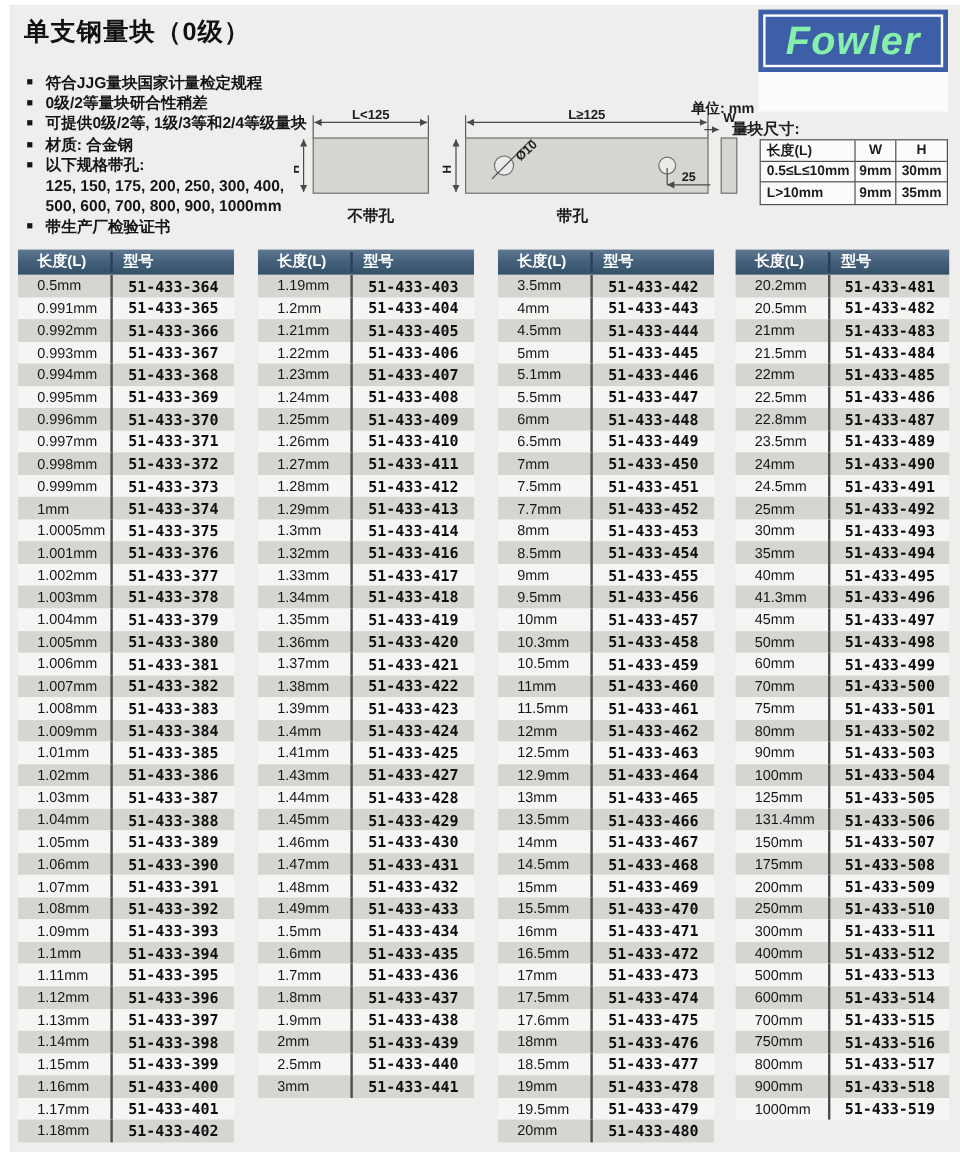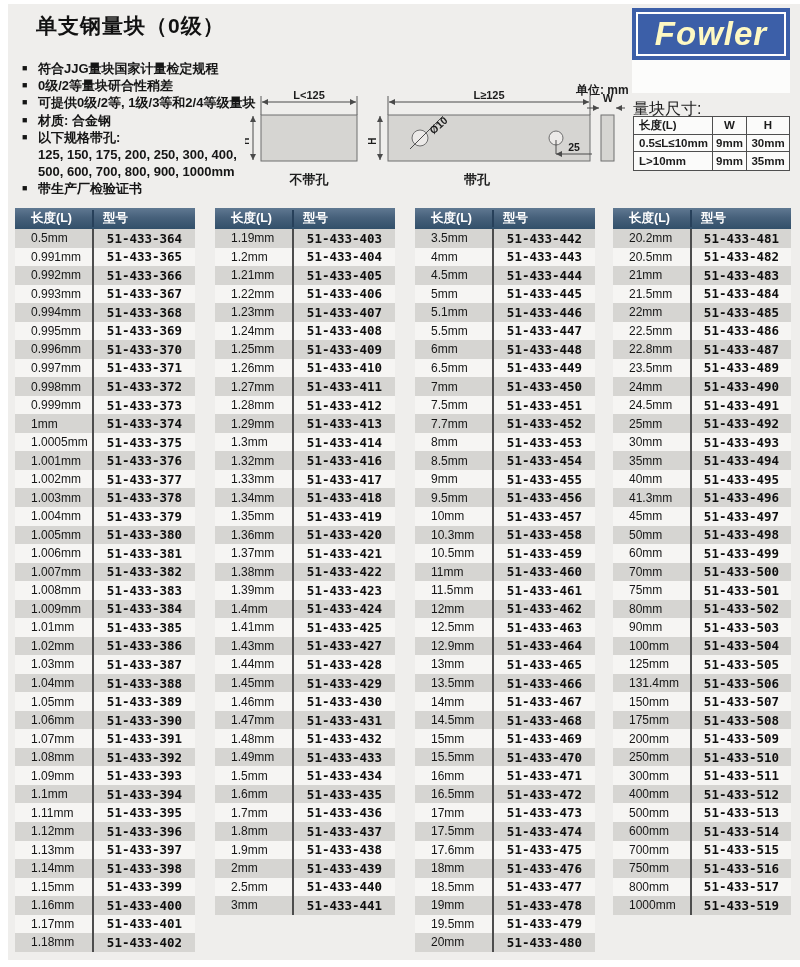--- a/index.html
+++ b/index.html
@@ -1,40 +1,40 @@
 <!DOCTYPE html>
 <html><head>
 <meta charset="utf-8">
 <style>
   html,body{margin:0;padding:0;background:#fff;}
   #page{position:relative;width:800px;height:967px;background:#fff;overflow:hidden;
         font-family:"Liberation Sans",sans-serif;color:#1c1c1c;}
   #paper{position:absolute;left:8px;top:4px;width:792px;height:956px;background:#efeeec;}
 
   
-  .page-title{position:absolute;left:36px;top:12px;font-size:21px;font-weight:bold;letter-spacing:1px;color:#111;}
+  .page-title{position:absolute;left:20px;top:12px;font-size:21px;font-weight:bold;letter-spacing:1px;color:#111;}
 
   
   .features{position:absolute;left:22px;top:60px;width:360px;font-size:13px;font-weight:bold;line-height:17.2px;color:#151515;}
   .feat-item{display:flex;}
   .feat-item .bullet{width:16px;font-size:9px;line-height:17.2px;flex:none;}
   .feat-cont{padding-left:16px;}
 
   
   .logo{position:absolute;left:632px;top:8px;width:158px;height:52px;background:#3c5fa8;}
   .logo-frame{position:absolute;inset:4px;border:2px solid #fff;}
   .logo-text{position:absolute;inset:0;display:flex;align-items:center;justify-content:center;
-             color:#fef9c3;font-size:33px;font-weight:bold;font-style:italic;letter-spacing:1px;}
+             color:#86efac;font-size:33px;font-weight:bold;font-style:italic;letter-spacing:1px;}
   .logo-strip{position:absolute;left:632px;top:60px;width:158px;height:33px;background:#fcfcfb;}
 
   
   .unit-note{position:absolute;left:576px;top:82px;font-size:12px;font-weight:bold;text-align:right;}
 
   
-  .size-title{position:absolute;left:633px;top:99px;font-size:16px;font-weight:normal;}
+  .size-title{position:absolute;left:610px;top:99px;font-size:13px;font-weight:bold;}
   .size-table{position:absolute;left:633px;top:116px;width:155px;background:#fbfbfa;
               border:1px solid #4f4f4f;font-size:11.5px;}
   .size-row{display:grid;grid-template-columns:79px 34px 1fr;}
   .size-row > div{border-right:1px solid #4f4f4f;border-bottom:1px solid #4f4f4f;
                   height:17.5px;display:flex;align-items:center;box-sizing:border-box;}
   .size-row > div:last-child{border-right:none;}
   .size-row:last-child > div{border-bottom:none;}
   .size-row .c-len{padding-left:5px;font-weight:bold;}
   .size-row .c-mid,.size-row .c-rt{justify-content:center;font-weight:bold;}
   .size-row.body .c-len{font-weight:bold;}
@@ -792,18 +792,22 @@
         </div>
         <div class="spec-row">
           <div class="cell-len">750mm</div>
           <div class="cell-model">51-433-516</div>
         </div>
         <div class="spec-row">
           <div class="cell-len">800mm</div>
           <div class="cell-model">51-433-517</div>
         </div>
         <div class="spec-row">
+          <div class="cell-len">900mm</div>
+          <div class="cell-model">51-433-518</div>
+        </div>
+        <div class="spec-row">
           <div class="cell-len">1000mm</div>
           <div class="cell-model">51-433-519</div>
         </div>
       </div>
   </div>
 </div>
 
 </body></html>

